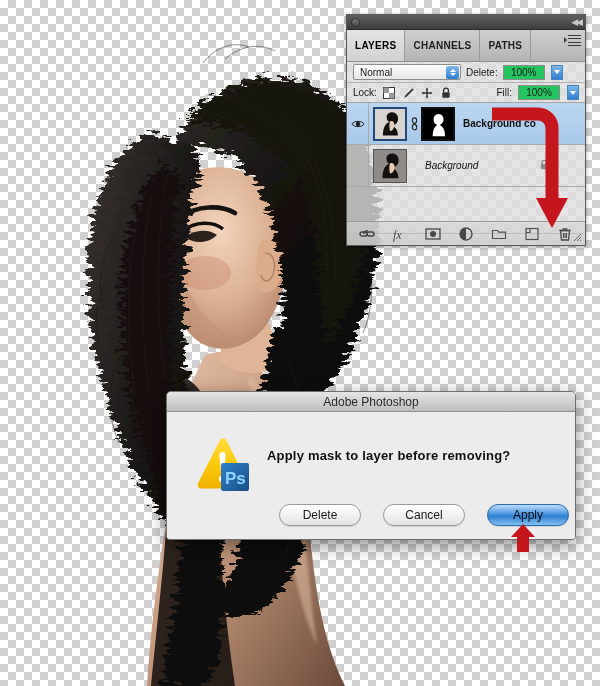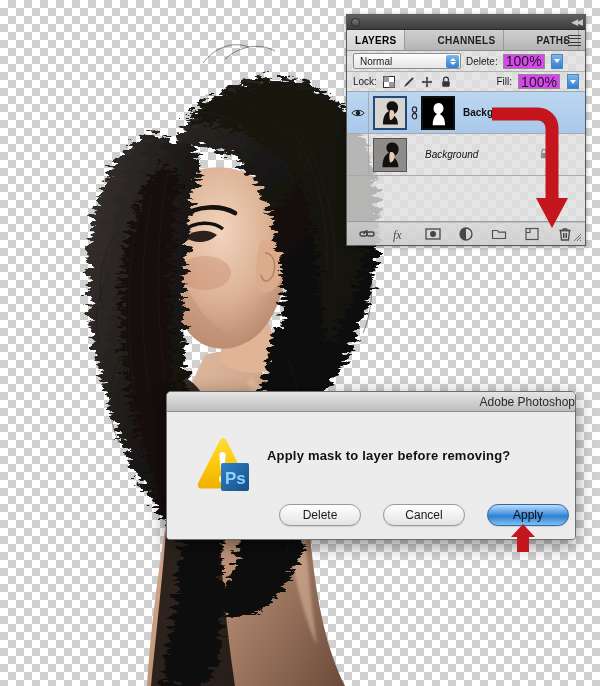--- a/index.html
+++ b/index.html
@@ -54,27 +54,26 @@
     background: linear-gradient(#7a7a7a,#4a4a4a);
     border: 1px solid #2e2e2e;
   }
   .collapse-icon {
     position: absolute; right: 4px; top: 2px;
     color: #c8c8c8; font-size: 9px; line-height: 10px;
     letter-spacing: -2px;
   }
 
   .tabs-row {
-    height: 21px;
+    height: 32px;
     display: flex;
     align-items: stretch;
     background: linear-gradient(#cfcfcf,#b4b4b4);
     border-bottom: 1px solid #909090;
     position: relative;
-    gap: 24px;
   }
   .tab {
     padding: 0 8px;
     display: flex; align-items: center;
     font-size: 10px;
     font-weight: bold;
     color: #1e1e1e;
     border-right: 1px solid #9a9a9a;
     letter-spacing: 0.3px;
   }
@@ -128,24 +127,24 @@
   }
   .stepper .up { width:0;height:0;border-left:3px solid transparent;border-right:3px solid transparent;border-bottom:3px solid #fff;}
   .stepper .dn { width:0;height:0;border-left:3px solid transparent;border-right:3px solid transparent;border-top:3px solid #fff;}
 
   .opacity-label, .fill-label {
     font-size: 10px; color: #1a1a1a; white-space: nowrap;
   }
   .numfield {
     position: relative;
     width: 42px; height: 15px;
-    background: #d946ef;
+    background: #22c55e;
     border: 1px solid #8d8d8d;
     display: flex; align-items: center; justify-content: center;
-    font-size: 14px;
+    font-size: 10px;
   }
   .numcaret {
     width: 12px; height: 15px; margin-left: 1px;
     background: linear-gradient(#7fb7e8,#2f7fd0);
     border: 1px solid #4a86c0;
     display: flex; align-items: center; justify-content: center;
   }
   .numcaret i {
     width:0;height:0;border-left:3px solid transparent;border-right:3px solid transparent;border-top:4px solid #fff;
   }
@@ -236,21 +235,21 @@
     border: 1px solid #6e6e6e;
     border-radius: 5px 5px 4px 4px;
     background: #ececec;
     box-shadow: 0 5px 18px rgba(0,0,0,0.45);
     overflow: hidden;
   }
   .dlg-title {
     height: 20px;
     background: linear-gradient(#e5e5e5,#bebebe);
     border-bottom: 1px solid #8d8d8d;
-    display: flex; align-items: center; justify-content: flex-end;
+    display: flex; align-items: center; justify-content: center;
     font-size: 12px;
     color: #2a2a2a;
   }
   .dlg-body {
     position: relative;
     height: 128px;
     background: #ececec;
   }
   .warn-icon {
     position: absolute; left: 24px; top: 23px;

